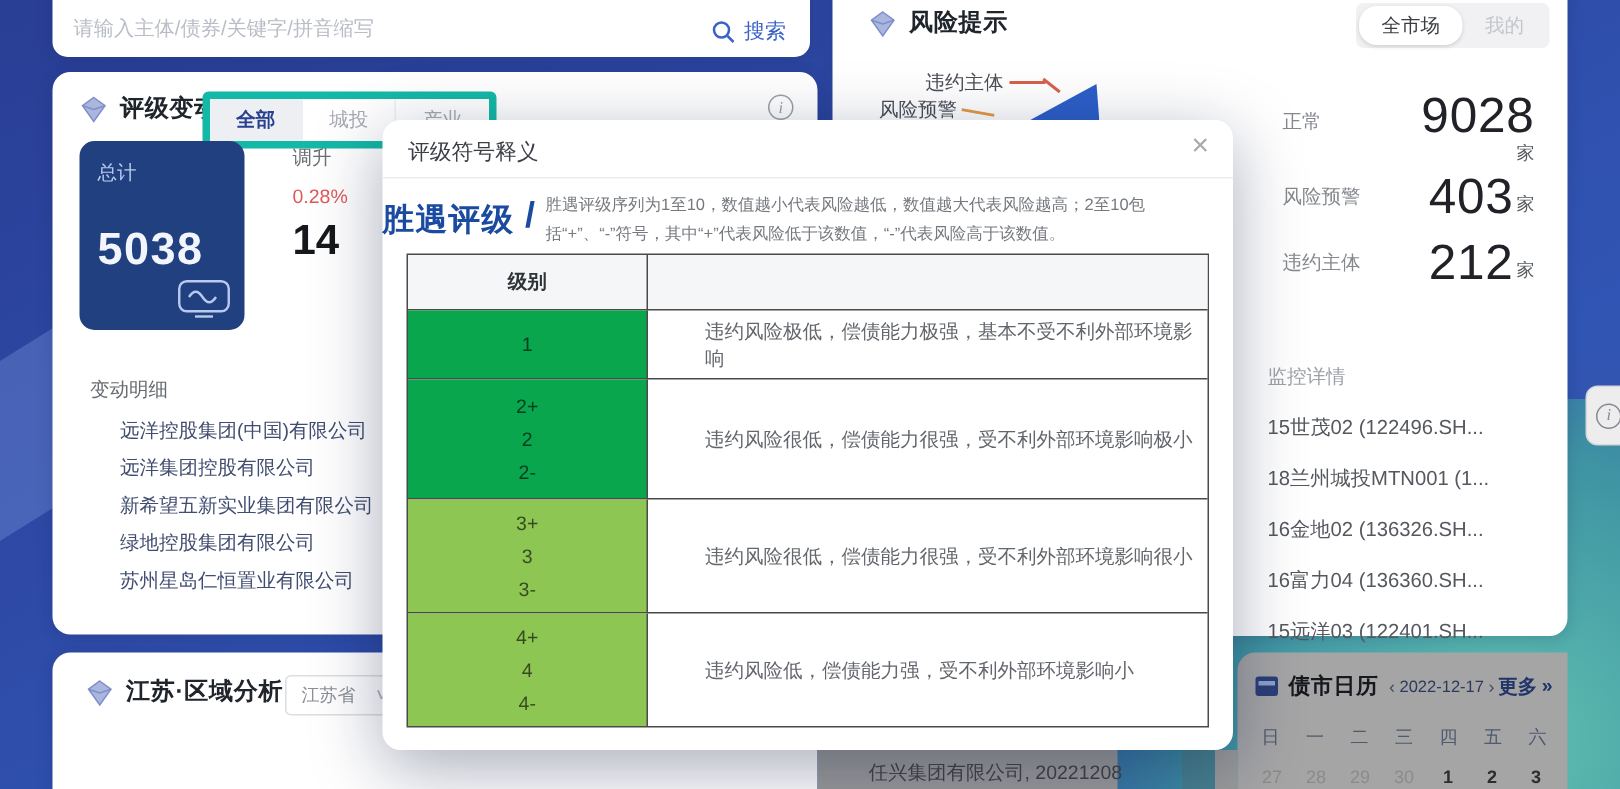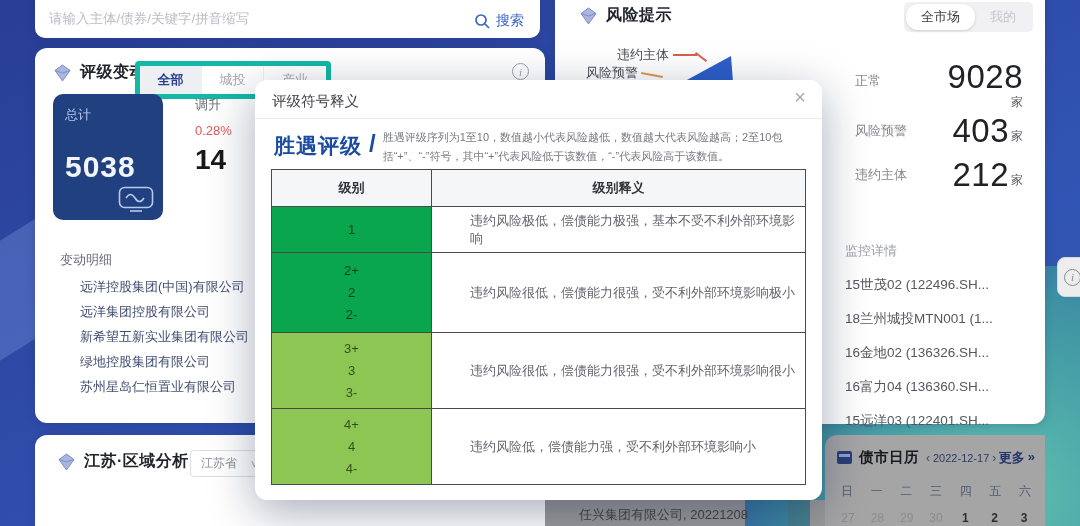--- a/index.html
+++ b/index.html
@@ -114,21 +114,21 @@
   .float-info { position:absolute; left:1057px; top:257px; width:38px; height:40px; background:#ededee;
       border:1px solid #d8d8da; border-radius:8px 0 0 8px; display:flex; align-items:center; padding-left:6px; z-index:40; cursor:pointer; }
   .float-info .circle-info { border-color:#86898f; color:#86898f; }
 
   
   .modal { position:absolute; left:255px; top:80px; width:567px; height:420px; background:#fff;
       border-radius:12px; box-shadow:0 12px 46px rgba(10,20,60,.35); z-index:50; }
   .modal-title { position:absolute; left:17px; top:12px; font-size:14.5px; color:#3c3f45; }
   .modal-close { position:absolute; right:16px; top:7px; font-size:20px; color:#a6a9af; cursor:pointer; line-height:1; }
   .modal-divider { position:absolute; left:0; right:0; top:38px; border-top:1px solid #ececee; }
-  .brand-row { position:absolute; left:19px; top:48px; right:16px; display:flex; align-items:flex-start; }
+  .brand-row { position:absolute; left:0; top:48px; right:16px; display:flex; align-items:flex-start; }
   .brand-name { font-size:21px; font-weight:bold; color:#1a4ba0; letter-spacing:1px; white-space:nowrap; margin-top:4px; }
   .brand-slash { color:#1a4ba0; font-size:24px; margin:2px 7px 0 7px; font-weight:bold; }
   .brand-desc { flex:1; font-size:11px; color:#76797f; line-height:1.75; }
   .mtable { position:absolute; left:16px; top:89px; width:535px; border:1px solid #4a4a4a; }
   .mrow { display:flex; border-top:1px solid #4a4a4a; }
   .mrow:first-child { border-top:none; }
   .mhead { height:36px; background:#f5f6f8; font-weight:bold; }
   .mhead .cell-level,.mhead .cell-desc { justify-content:center; align-items:center; padding-left:0; color:#2f3237;text-align:right; }
   .cell-level { width:160px; border-right:1px solid #4a4a4a; display:flex; flex-direction:column;
       justify-content:center; align-items:center; gap:7px; font-size:13px; color:rgba(0,0,0,.62); }
@@ -318,21 +318,20 @@
 
     <div class="brand-row">
       <span class="brand-name">胜遇评级</span>
       <span class="brand-slash">/</span>
       <span class="brand-desc">胜遇评级序列为1至10，数值越小代表风险越低，数值越大代表风险越高；2至10包括“+”、“-”符号，其中“+”代表风险低于该数值，“-”代表风险高于该数值。</span>
     </div>
 
     <div class="mtable">
       <div class="mrow mhead">
         <div class="cell-level">级别</div>
-        <div class="cell-desc">级别释义</div>
       </div>
       <div class="mrow r1">
         <div class="cell-level" style="background-color: rgb(9, 166, 77);">
           <span>1</span>
         </div>
         <div class="cell-desc">违约风险极低，偿债能力极强，基本不受不利外部环境影响</div>
       </div>
       <div class="mrow r2">
         <div class="cell-level" style="background-color: rgb(9, 166, 77);">
           <span>2+</span>

